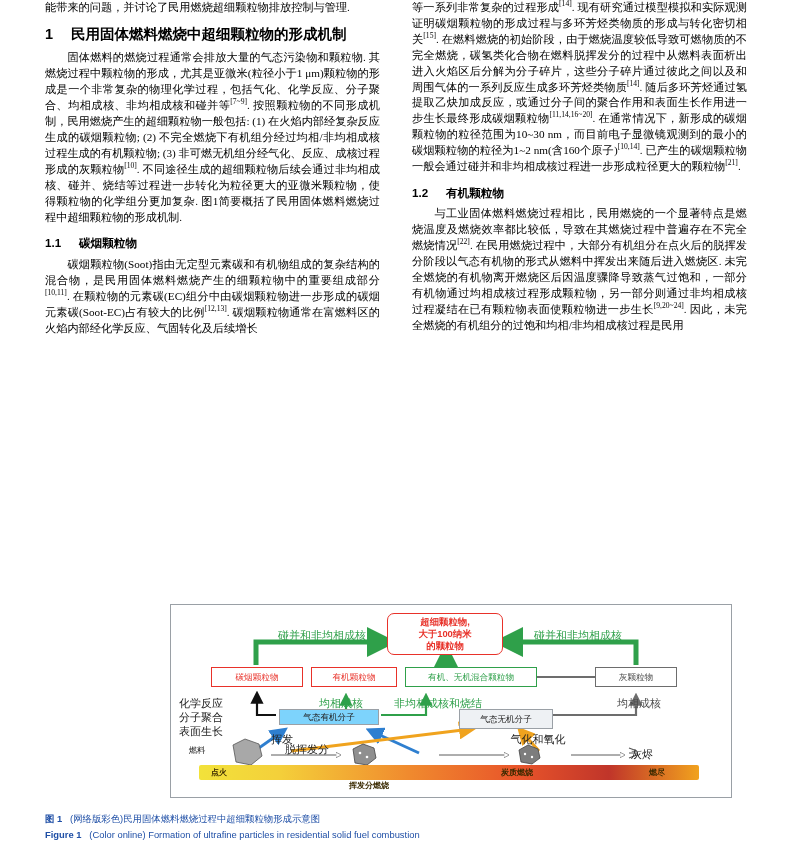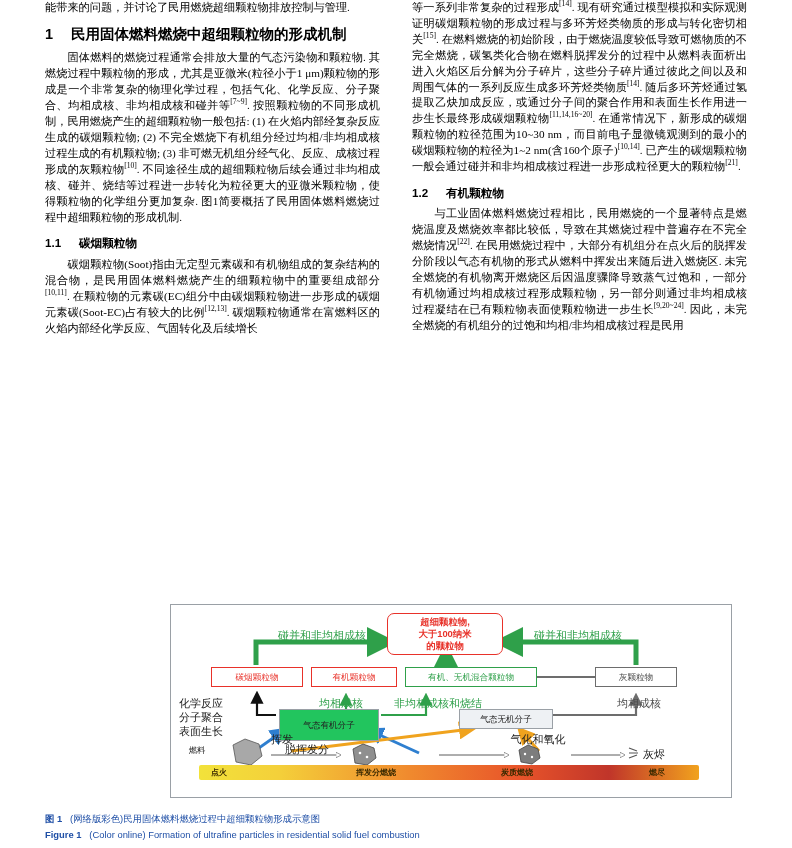--- a/index.html
+++ b/index.html
@@ -263,21 +263,21 @@
         <div class="node red" style="left:140px; top:62px; width:86px; height:20px;">
           <span>有机颗粒物</span>
         </div>
         <div class="node green" style="left:234px; top:62px; width:132px; height:20px;">
           <span>有机、无机混合颗粒物</span>
         </div>
         <div class="node gray" style="left:424px; top:62px; width:82px; height:20px;justify-content:center;">
           <span>灰颗粒物</span>
         </div>
 
-        <div class="node plain" style="left:108px; top:104px; width:100px; height:32px; background:#22c55e;">
+        <div class="node plain" style="left:108px; top:104px; width:100px; height:16px; background:#7dd3fc;">
           <span>气态有机分子</span>
         </div>
         <div class="node plain" style="left:288px; top:104px; width:94px; height:20px; background:#eef1f4;">
           <span>气态无机分子</span>
         </div>
 
         <div class="lbl green" style="left:96px; top:24px; width:110px;"><span>碰并和非均相成核</span></div>
         <div class="lbl green" style="left:352px; top:24px; width:110px;"><span>碰并和非均相成核</span></div>
         <div class="lbl green" style="left:130px; top:92px; width:80px;"><span>均相成核</span></div>
         <div class="lbl green" style="left:212px; top:92px; width:110px;"><span>非均相成核和烧结</span></div>
@@ -286,25 +286,25 @@
         <div class="lbl dark" style="left:8px; top:92px; width:74px; text-align:left;">
           <div>化学反应</div>
           <div>分子聚合</div>
           <div>表面生长</div>
         </div>
 
         <div class="lbl dark" style="left:86px; top:128px; width:50px;"><span>挥发</span></div>
         <div class="lbl dark" style="left:330px; top:128px; width:74px;"><span>气化和氧化</span></div>
         <div class="lbl dark" style="left:104px; top:138px; width:64px;"><span>脱挥发分</span></div>
         <div class="lbl dark" style="left:6px; top:140px; width:40px; text-align:center; font-size:8.4px;"><span>燃料</span></div>
-        <div class="lbl dark" style="left:472px; top:143px; width:44px; text-align:left;"><span>灰烬</span></div>
+        <div class="lbl dark" style="left:460px; top:143px; width:44px; text-align:left;"><span>灰烬</span></div>
 
         <div class="bar"></div>
         <div class="bar-lbl" style="left:40px;"><span>点火</span></div>
-        <div class="bar-lbl" style="left:185px;"><span>挥发分燃烧</span></div>
+        <div class="bar-lbl" style="left:178px;margin-top:13px;"><span>挥发分燃烧</span></div>
         <div class="bar-lbl" style="left:330px;"><span>炭质燃烧</span></div>
         <div class="bar-lbl" style="left:478px;"><span>燃尽</span></div>
 
       </div>
     </div>
   </div>
 
   <div class="caption">
     <div>
       <b>图 1</b>

